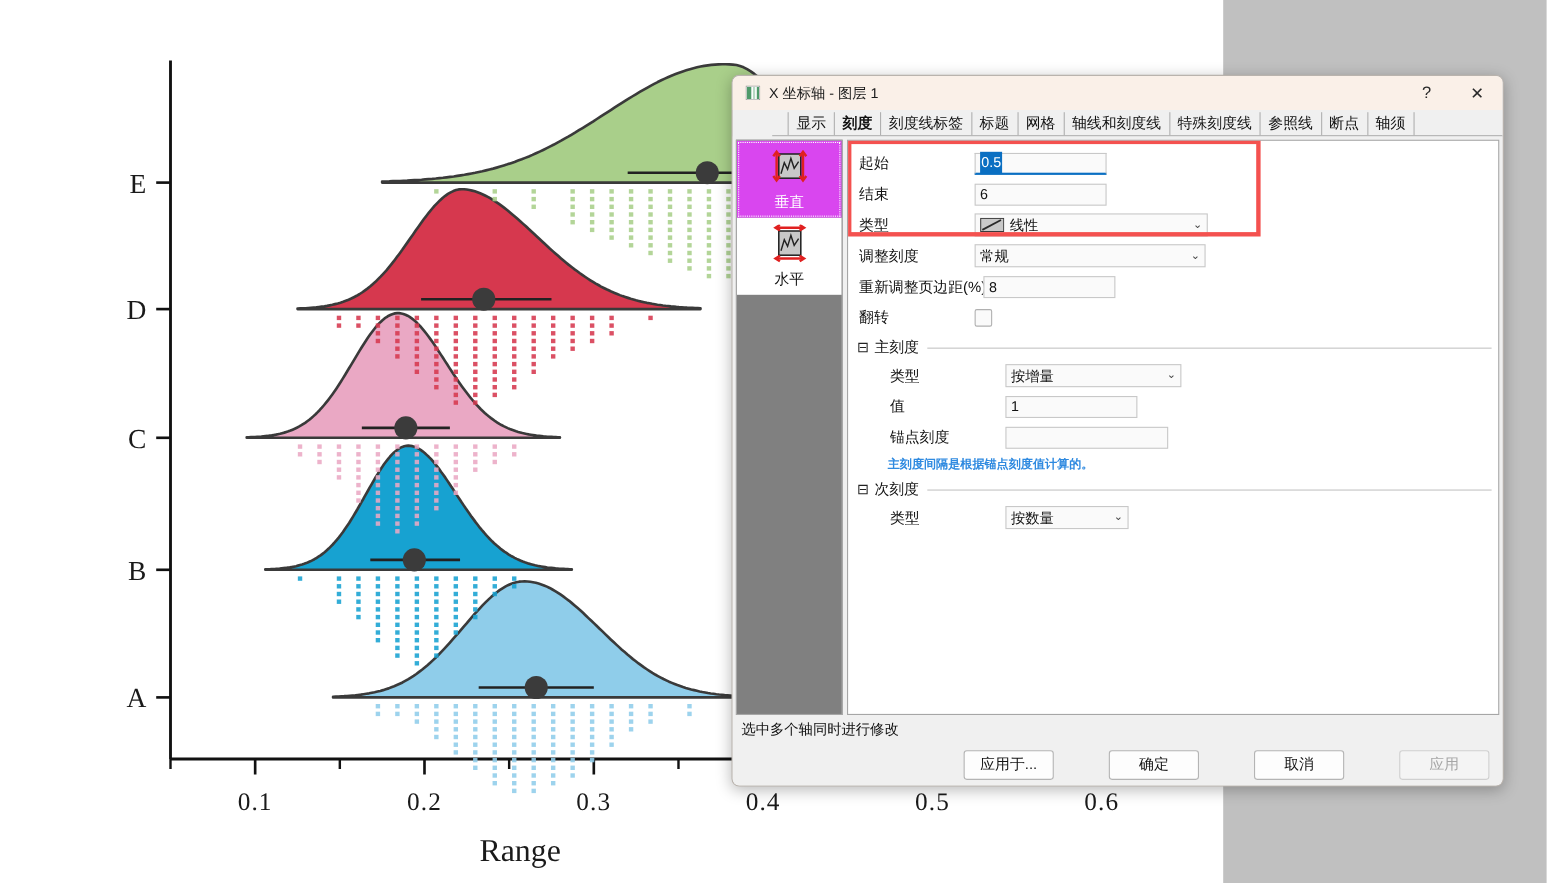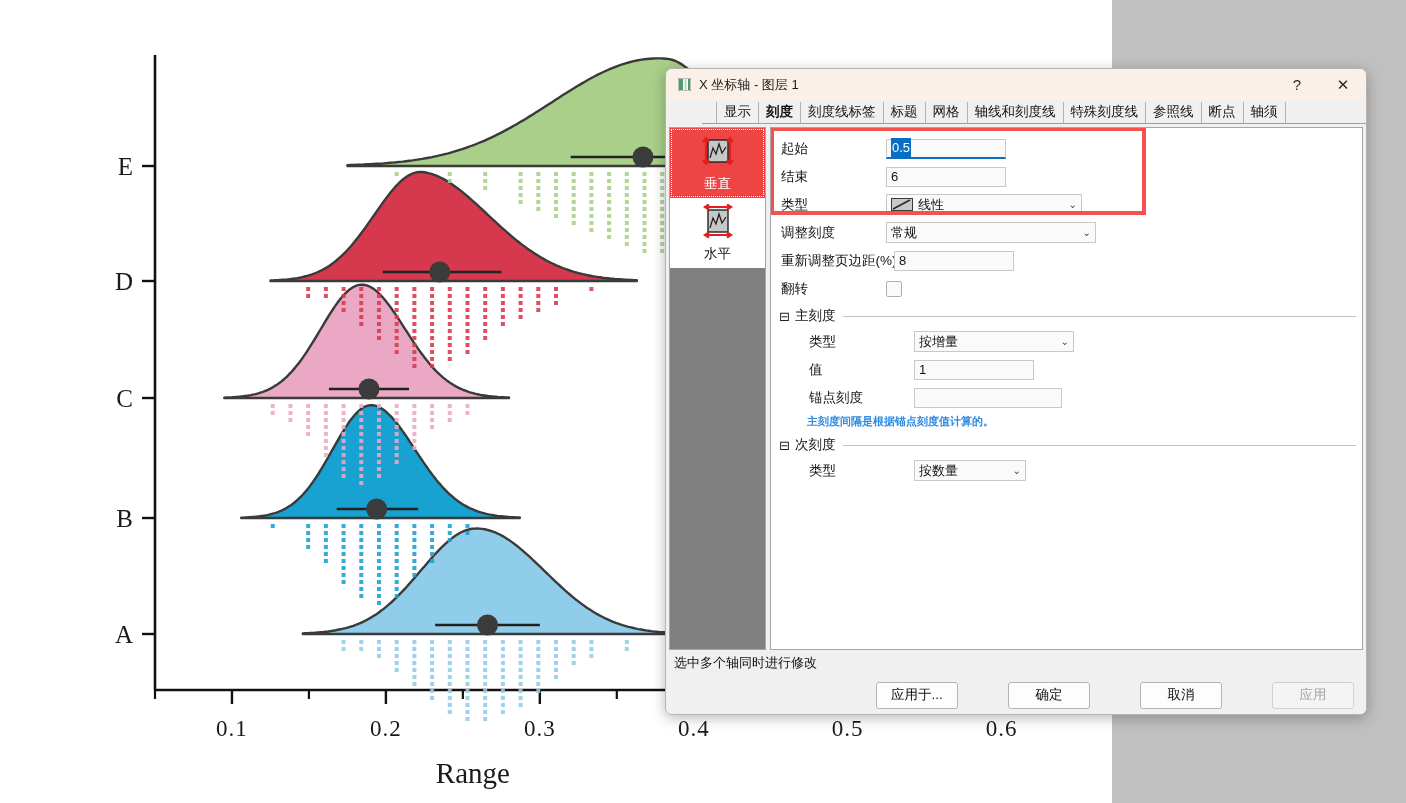--- a/index.html
+++ b/index.html
@@ -75,21 +75,21 @@
     width:95px;background:#808080;
     border:1px solid #a6a6a6;
     display:flex;flex-direction:column;flex:0 0 auto;
     margin-right:4px;
   }
   .side-item{
     background:#ffffff;display:flex;flex-direction:column;
     align-items:center;justify-content:center;
     padding:6px 0 5px 0;cursor:default;
   }
-  .side-item.selected{background:#ef4444;outline:1px dotted #ffffff;outline-offset:-2px;}
+  .side-item.selected{background:#d946ef;outline:1px dotted #ffffff;outline-offset:-2px;}
   .side-item.selected .side-label{color:#ffffff;}
   .side-label{font-size:13.5px;color:#111;margin-top:3px;}
   .side-glyph{display:block;}
   #formpanel{
     flex:1;background:#ffffff;border:1px solid #a6a6a6;
     position:relative;overflow:hidden;
   }
   #redbox{
     position:absolute;left:-1px;top:-1px;width:368px;height:80px;
     border:4px solid #f4514f;pointer-events:none;z-index:5;
@@ -770,21 +770,21 @@
           </div>
         </div>
 
         <div class="row">
           <span class="row-label lbl-l0">结束</span>
           <div class="txtbox" style="width:120px;">6</div>
         </div>
 
         <div class="row">
           <span class="row-label lbl-l0">类型</span>
-          <div class="combo" style="width:196px;">
+          <div class="combo" style="width:212px;">
             <span style="display:flex;align-items:center;gap:5px;">
               <svg width="22" height="13" viewBox="0 0 22 13">
                 <rect x="0.5" y="0.5" width="21" height="12" fill="#c9c9c9" stroke="#3a3a3a" stroke-width="1"></rect>
                 <polyline points="2,11 19,2" fill="none" stroke="#2a2a2a" stroke-width="1.6"></polyline>
               </svg>
               <span>线性</span>
             </span>
             <span class="chev">⌄</span>
           </div>
         </div>

